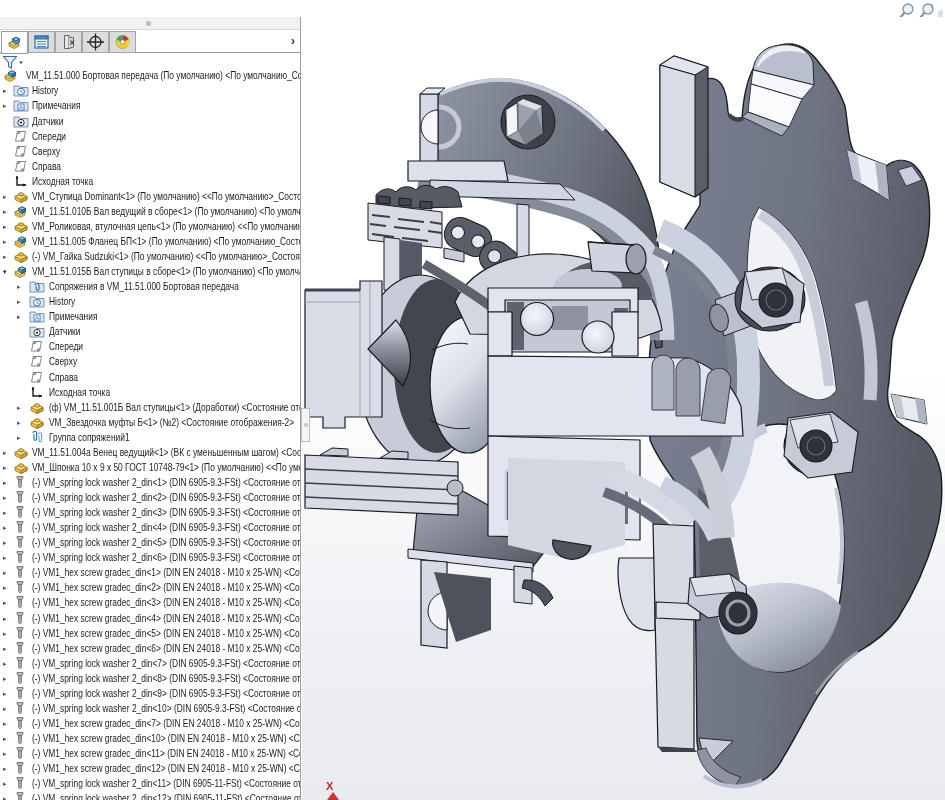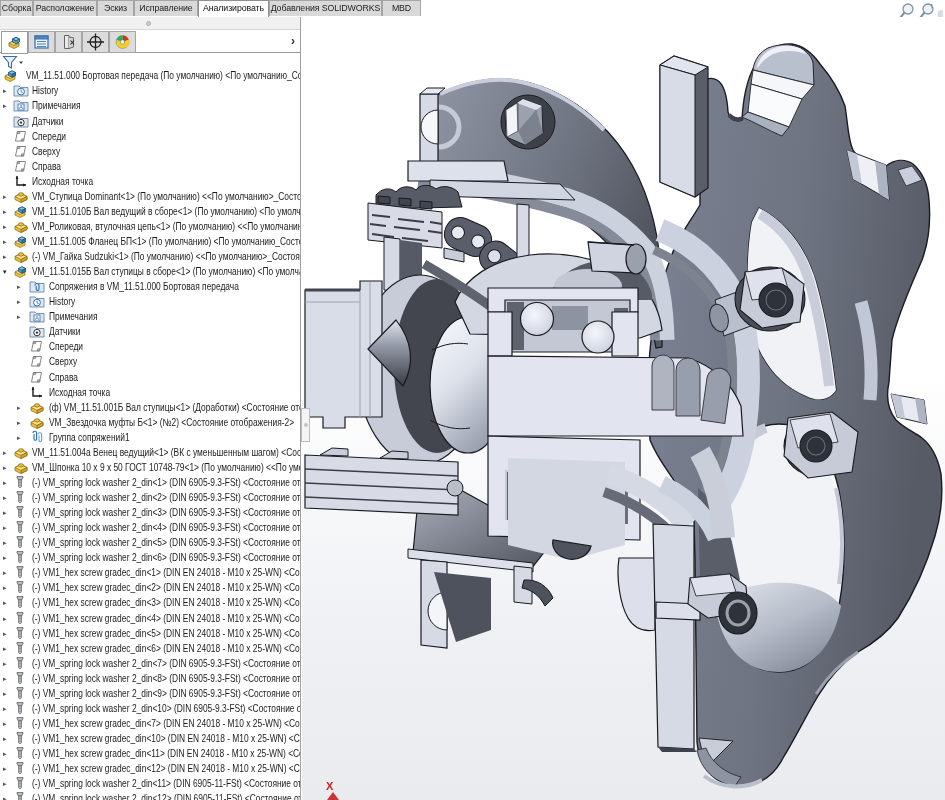--- a/index.html
+++ b/index.html
@@ -24,29 +24,20 @@
 .r{position:absolute;height:15px;white-space:nowrap;font-size:10.5px;color:#1c1c1c;line-height:15px}
 .r svg{vertical-align:-3px;margin-right:3px}
 .ar{position:absolute;width:10px;font-size:7px;color:#555}
 
 #vp{position:absolute;left:302px;top:17px;width:643px;height:783px;background:linear-gradient(#ffffff 45%,#eff0f4 80%,#e9ebef)}
 #grip{position:absolute;left:301px;top:408px;width:9px;height:34px;background:#f4f4f4;border:1px solid #bdbdbd;z-index:5}
 #gripd{position:absolute;left:2px;top:14px;width:4px;height:4px;border-radius:50%;background:#c4c4c4}
 </style></head>
 <body>
 <div id="page">
-  <div id="tabbar">
-      <div class="tab" style="left:0px;width:33px">Сборка</div>
-<div class="tab" style="left:33px;width:64px">Расположение</div>
-<div class="tab" style="left:97px;width:37px">Эскиз</div>
-<div class="tab" style="left:134px;width:64px">Исправление</div>
-<div class="tab act" style="left:198px;width:71px">Анализировать</div>
-<div class="tab" style="left:269px;width:113px">Добавления SOLIDWORKS</div>
-<div class="tab" style="left:382px;width:39px">MBD</div>
-    </div>
   <div id="hud"><svg width="45" height="20" viewBox="0 0 45 20">
         <g stroke="#7e96a6" fill="none" stroke-width="1.3">
           <circle cx="10" cy="7" r="5" fill="#eef2f5"></circle>
           <path d="M6.5 10.5 L2.5 15.5" stroke-width="2.2"></path>
           <circle cx="30" cy="7" r="5" fill="#eef2f5"></circle>
           <path d="M26.5 10.5 L22.5 15.5" stroke-width="2.2"></path>
           <path d="M27 2.5 l7 0 M34 2.5 l0 4" stroke-width="1"></path>
         </g>
         <circle cx="43.5" cy="12" r="4" fill="#d7dde2"></circle>
       </svg></div>

